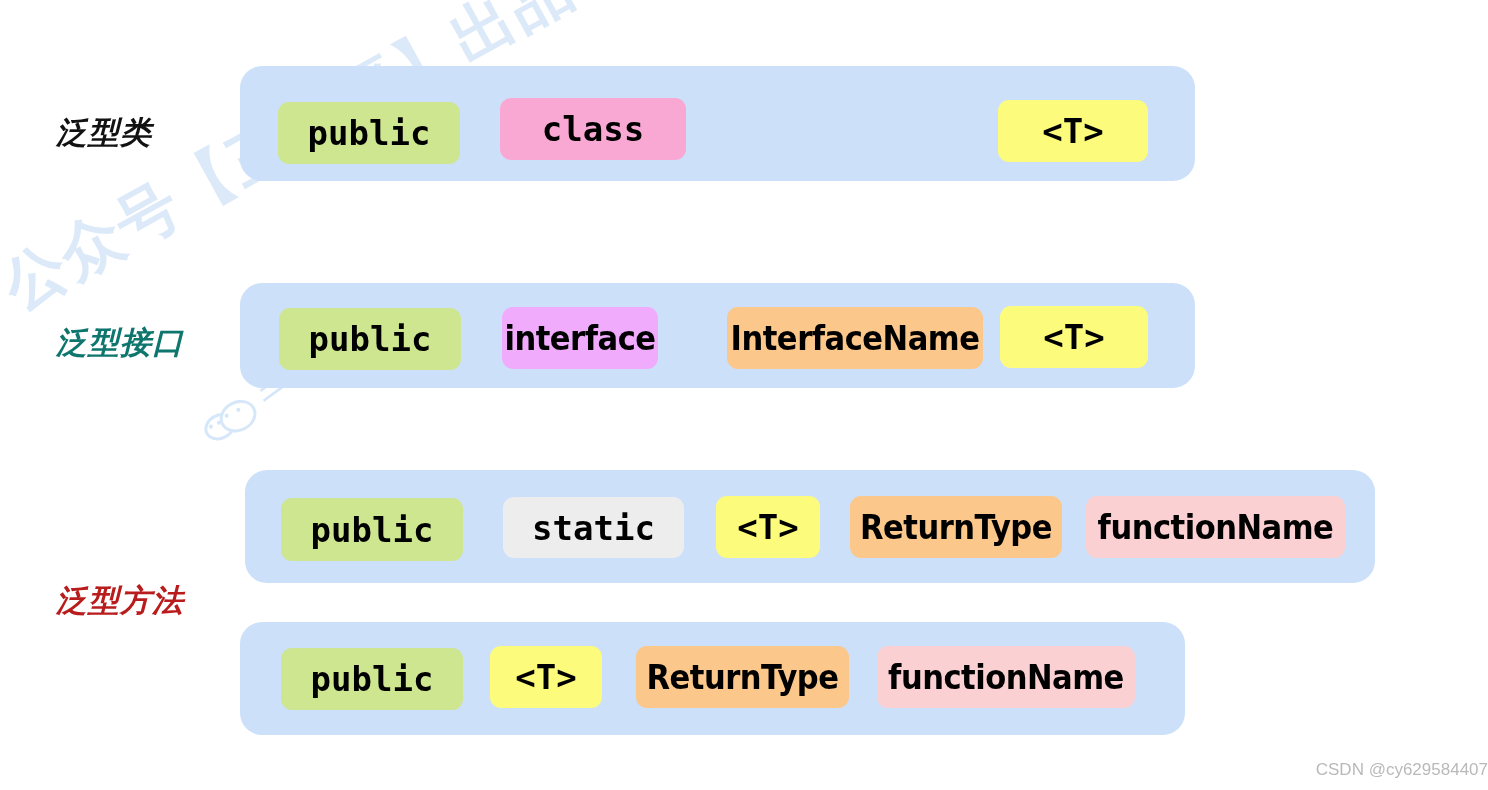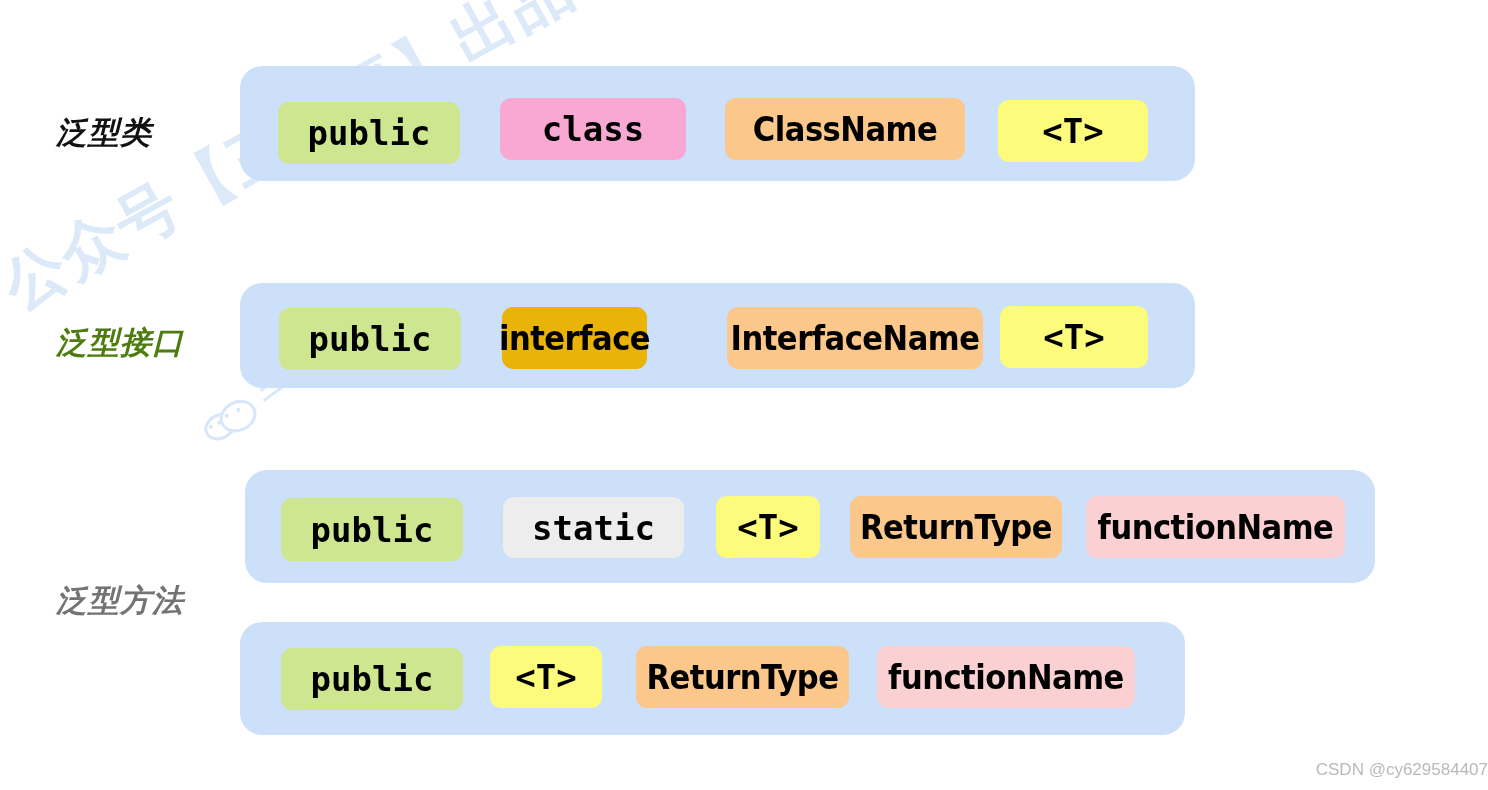--- a/index.html
+++ b/index.html
@@ -154,35 +154,34 @@
     </div>
     <div class="wm-logo-text">三分恶</div>
   </div>
 </div>
 
 <div id="diagram">
     <div class="row-label" style="left: 56px; top: 112px; color: rgb(18, 18, 18);">泛型类</div>
     <div class="band" style="left: 240px; top: 66px; width: 955px; height: 115px; background: rgb(204, 224, 250);"></div>
     <div class="chip" style="left: 278px; top: 102px; width: 182px; height: 62px; background: rgb(205, 230, 143);">public</div>
     <div class="chip" style="left: 500px; top: 98px; width: 186px; height: 62px; background: #f9a8d4;">class</div>
-    <div class="chip narrowtext" style="left: 725px; top: 98px; width: 240px; height: 62px; background: rgb(251, 199, 138);">ClassName</div>
     <div class="chip" style="left: 998px; top: 100px; width: 150px; height: 62px; background: rgb(253, 251, 123);">&lt;T&gt;</div>
-    <div class="row-label" style="left: 56px; top: 322px; color: #4d7c0f;">泛型接口</div>
+    <div class="row-label" style="left: 56px; top: 322px; color: #0f766e;">泛型接口</div>
     <div class="band" style="left: 240px; top: 283px; width: 955px; height: 105px; background: rgb(204, 224, 250);"></div>
     <div class="chip" style="left: 279px; top: 308px; width: 182px; height: 62px; background: rgb(205, 230, 143);">public</div>
-    <div class="chip narrowtext" style="left: 502px; top: 307px; width: 145px; height: 62px; background: #eab308;">interface</div>
+    <div class="chip narrowtext" style="left: 502px; top: 307px; width: 156px; height: 62px; background: #f0abfc;">interface</div>
     <div class="chip narrowtext" style="left: 727px; top: 307px; width: 256px; height: 62px; background: rgb(251, 199, 138);">InterfaceName</div>
     <div class="chip" style="left: 1000px; top: 306px; width: 148px; height: 62px; background: rgb(253, 251, 123);">&lt;T&gt;</div>
     <div class="band" style="left: 245px; top: 470px; width: 1130px; height: 113px; background: rgb(204, 224, 250);"></div>
     <div class="chip" style="left: 281px; top: 498px; width: 182px; height: 63px; background: rgb(205, 230, 143);">public</div>
     <div class="chip" style="left: 503px; top: 497px; width: 181px; height: 61px; background: rgb(237, 237, 238); border-radius: 11px;">static</div>
     <div class="chip" style="left: 716px; top: 496px; width: 104px; height: 62px; background: rgb(253, 251, 123);">&lt;T&gt;</div>
     <div class="chip narrowtext" style="left: 850px; top: 496px; width: 212px; height: 62px; background: rgb(251, 199, 138);">ReturnType</div>
     <div class="chip narrowtext" style="left: 1086px; top: 496px; width: 259px; height: 62px; background: rgb(251, 208, 210);">functionName</div>
-    <div class="row-label" style="left: 56px; top: 580px; color: #737373;">泛型方法</div>
+    <div class="row-label" style="left: 56px; top: 580px; color: #b91c1c;">泛型方法</div>
     <div class="band" style="left: 240px; top: 622px; width: 945px; height: 113px; background: rgb(204, 224, 250);"></div>
     <div class="chip" style="left: 281px; top: 648px; width: 182px; height: 62px; background: rgb(205, 230, 143);">public</div>
     <div class="chip" style="left: 490px; top: 646px; width: 112px; height: 62px; background: rgb(253, 251, 123);">&lt;T&gt;</div>
     <div class="chip narrowtext" style="left: 636px; top: 646px; width: 213px; height: 62px; background: rgb(251, 199, 138);">ReturnType</div>
     <div class="chip narrowtext" style="left: 877px; top: 646px; width: 258px; height: 62px; background: rgb(251, 208, 210);">functionName</div>
   </div>
 
 <div class="credit">CSDN @cy629584407</div>
 
 </body></html>

